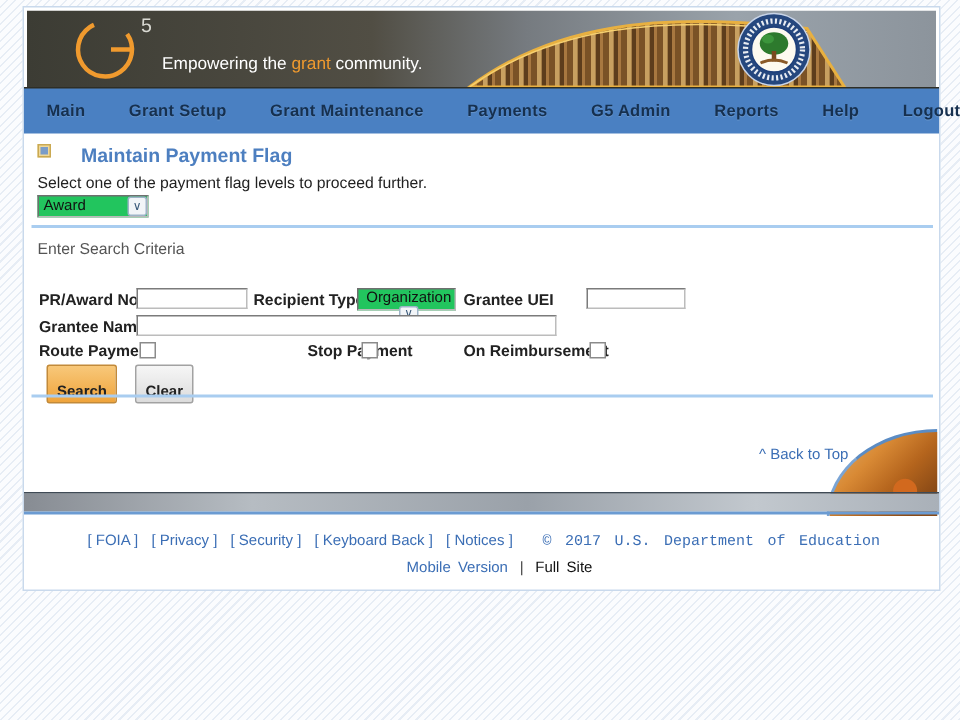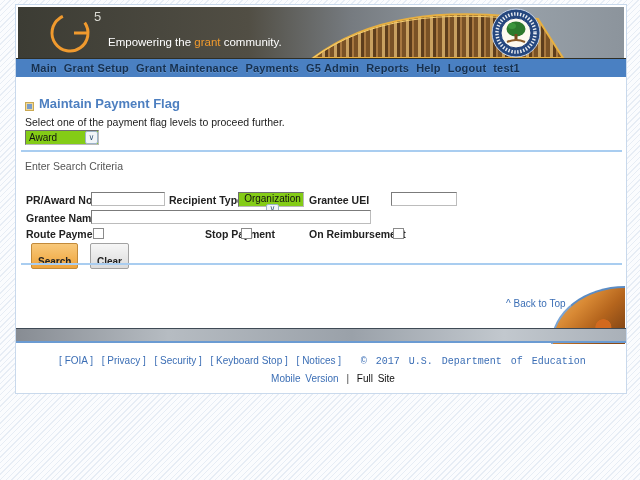--- a/index.html
+++ b/index.html
@@ -12,37 +12,37 @@
     position:relative;
   }
   .page {
     position:absolute; left:15px; top:4px; width:612px; height:390px;
     background:#fff; border:1px solid #c9d9ec;
   }
   
   .hdr { position:absolute; left:2px; top:2px; width:606px; height:51px; display:block; }
   
   .nav {
-    position:absolute; left:0; top:53px; width:100%; height:19px;
+    position:absolute; left:0; top:53px; width:100%; height:31px;
     background:#4a80c2; border-top:1px solid #2e2e26;
-    display:flex; align-items:center; gap:7px; padding-left:15px;
+    display:flex; align-items:center; gap:29px; padding-left:15px;
     font-size:11px; font-weight:bold; color:#16304f;
   }
   .nav span { cursor:pointer; letter-spacing:.2px; text-shadow:0 1px 0 rgba(255,255,255,.15); white-space:nowrap; }
   
   .bc { position:absolute; left:10px; top:78px; font-size:10px; color:#333; font-weight:bold; }
   .bc a { color:#3b6eb5; text-decoration:none; }
-  .title-row { position:absolute; left:9px; top:91px; display:flex; align-items:flex-end; gap:5px; }
+  .title-row { position:absolute; left:9px; top:91px; display:flex; align-items:flex-start; gap:20px; }
   .title-icon { width:9px; height:9px; background:#f0d898; border:1px solid #caa952; position:relative; }
   .title-icon::after { content:""; position:absolute; left:1px; top:1px; width:5px; height:5px; background:#7a9cc8; }
   .page-title { font-size:13px; font-weight:bold; color:#4d7fc0; }
   .subtitle { position:absolute; left:9px; top:111px; font-size:10.5px; color:#222; }
   .selectbox {
     position:absolute; display:flex; align-items:center; justify-content:space-between;
-    background:#84cc16; border:1px solid #6f6f6f; border-right-color:#b9b9b9; border-bottom-color:#b9b9b9;
+    background:#22c55e; border:1px solid #6f6f6f; border-right-color:#b9b9b9; border-bottom-color:#b9b9b9;
     height:15px; font-size:10px; color:#111; padding-left:3px;
   }
   .selectbox .arr {
     width:13px; height:13px; margin-right:0; background:#f2f5f8;
     border:1px solid #9db4c8; border-radius:2px;
     display:flex; align-items:center; justify-content:center;
     font-size:8px; color:#3a5a7a; line-height:1;
   }
   .sel-level { left:9px; top:125px; width:74px; }
   .divider { position:absolute; left:5px; height:0; border-top:2px solid #a9cdf0; width:601px; }
@@ -194,21 +194,21 @@
   <a href="#" class="backtop">^ Back to Top</a>
 
   <div class="chairs"></div>
 
   <div class="band"></div>
 
   <div class="f1">
     <a href="#">[ FOIA ]</a>
     <a href="#">[ Privacy ]</a>
     <a href="#">[ Security ]</a>
-    <a href="#">[ Keyboard Stop ]</a>
+    <a href="#">[ Keyboard Back ]</a>
     <a href="#">[ Notices ]</a>
     <span class="copy">© 2017 U.S. Department of Education</span>
   </div>
   <div class="f2">
     <a href="#">Mobile Version</a>
     <span class="sep">|</span>
     <span class="full">Full Site</span>
   </div>
 
 </div>

